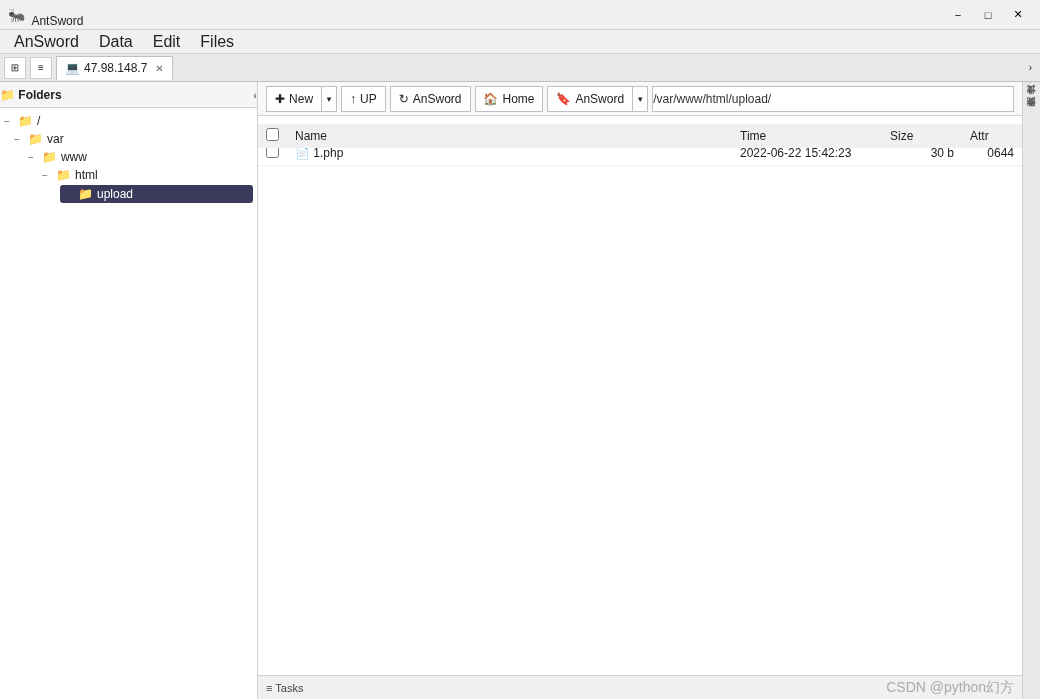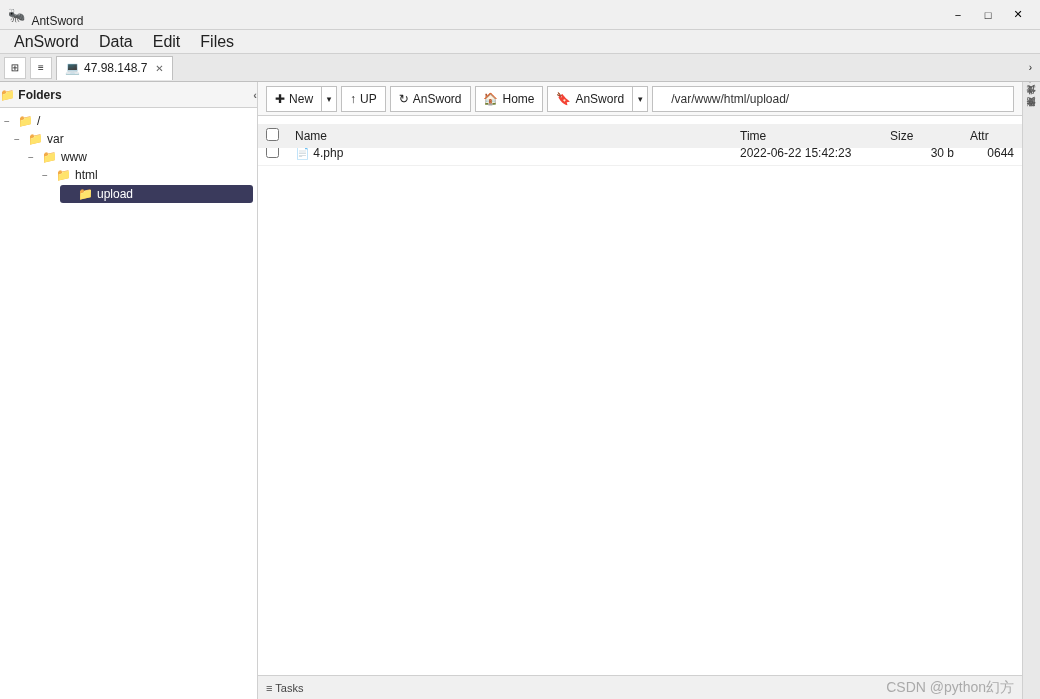--- a/index.html
+++ b/index.html
@@ -115,21 +115,21 @@
     }
     .toolbar-btn-split .drop-part {
       display: flex; align-items: center; justify-content: center;
       width: 16px; background: white;
       border: 1px solid #c0c0c0;
       cursor: pointer; font-size: 9px;
     }
     #path-bar {
       flex: 1; display: flex; align-items: center;
       border: 1px solid #c0c0c0; background: white;
-      height: 26px; padding: 0 18px; font-size: 12px; color: #333;
+      height: 26px; padding: 0 0; font-size: 12px; color: #333;
     }
 
     
     #file-list-container { flex: 1; overflow-y: auto; overflow-x: hidden; }
     #file-table { width: 100%; border-collapse: collapse; }
     #file-table th {
       background: #f0f0f0; border-bottom: 1px solid #d0d0d0;
       padding: 4px 8px; text-align: left; font-size: 12px; font-weight: normal;
       position: sticky; top: 8px;
     }
@@ -289,21 +289,21 @@
             <th class="col-time">Time</th>
             <th class="col-size">Size</th>
             <th class="col-attr">Attr</th>
           </tr>
         </thead>
         <tbody id="file-table-body">
           <tr>
             <td class="col-checkbox"><input type="checkbox" style=""></td>
             <td class="col-name">
               <span>📄</span>
-              <span>4.php</span>
+              <span>1.php</span>
             </td>
             <td class="col-time">2022-06-22 15:42:23</td>
             <td class="col-size">30 b</td>
             <td class="col-attr">0644</td>
           </tr>
         </tbody>
       </table>
     </div>
 
     <div id="status-bar">

